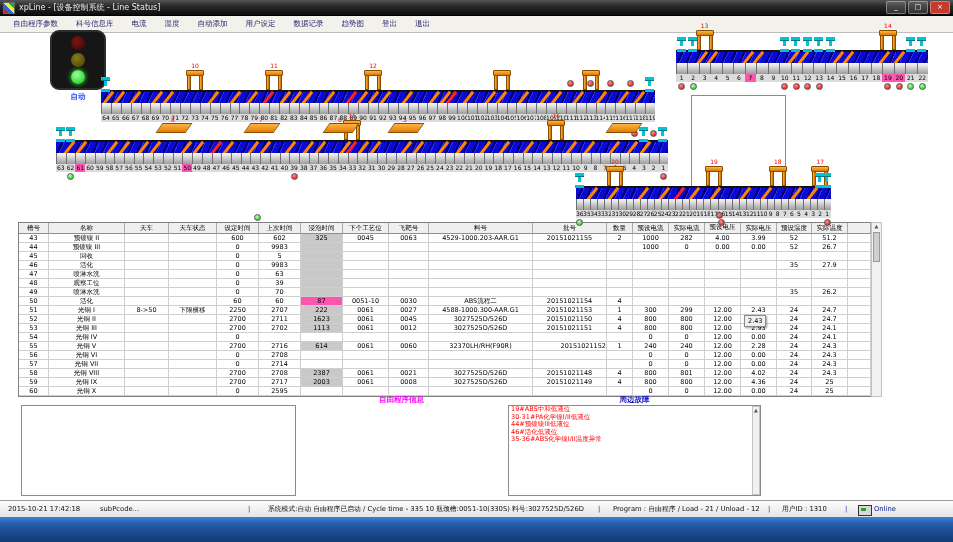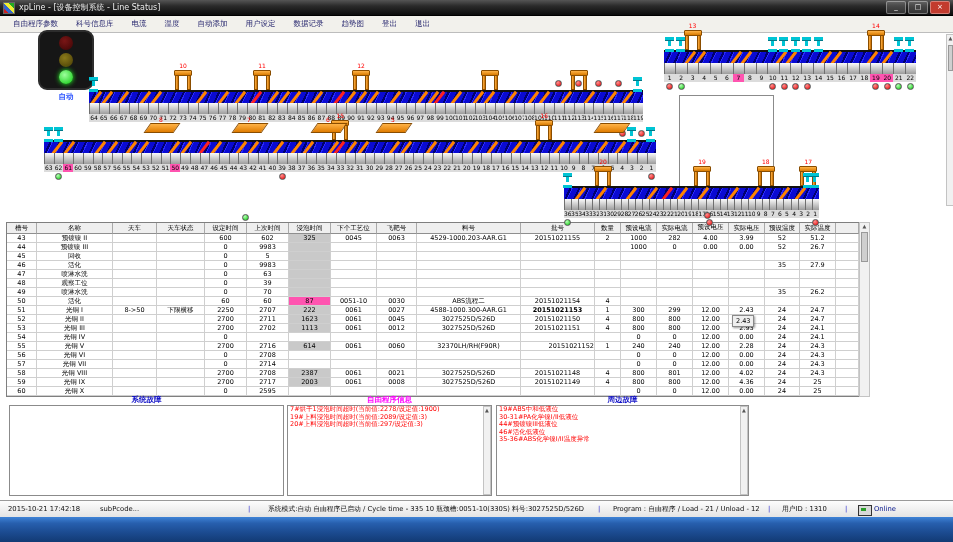--- a/index.html
+++ b/index.html
@@ -13,21 +13,21 @@
     background:linear-gradient(45deg,#c22 25%,#36c 25% 50%,#ee3 50% 75%,#2a2 75%)}
   .title{color:#ececec;font-size:8px;flex:1;white-space:nowrap;overflow:hidden}
   .winbtns{display:flex;gap:2px}
   .wbtn{width:18px;height:11px;font-size:7px;line-height:11px;text-align:center;color:#fff;
     background:rgba(255,255,255,.14);border:1px solid rgba(255,255,255,.35);border-radius:2px}
   .wbtn.close{background:#c23b2e}
   .menubar{position:absolute;left:0;top:16px;width:953px;height:17px;background:#f2f1ec;
     border-bottom:1px solid #bdbdbd;display:flex;align-items:center;padding-left:4px;box-sizing:border-box}
   .mitem{font-size:7.5px;color:#26266e;padding:0 9px;line-height:16px;white-space:nowrap}
   .content{position:absolute;left:0;top:33px;width:953px;height:467px;background:#fff}
-  #overlay{position:absolute;left:4px;top:0;width:759px;height:542px}
+  #overlay{position:absolute;left:16px;top:0;width:759px;height:542px}
   
   #tlight{position:absolute;left:34px;top:30px;width:56px;height:60px;background:#161616;
     border:2px solid #2d2d2d;border-radius:9px;display:flex;flex-direction:column;align-items:center;
     justify-content:space-around;box-sizing:border-box;padding:3px 0}
   .lamp{width:14px;height:14px;border-radius:50%}
   .lamp.red{background:radial-gradient(circle at 40% 35%,#7a1616,#3c0505)}
   .lamp.yel{background:radial-gradient(circle at 40% 35%,#8a7a1a,#463a05)}
   .lamp.grn{background:radial-gradient(circle at 40% 35%,#9dff9d,#0ac80a);box-shadow:0 0 5px #2f2}
   #tl-label{position:absolute;left:34px;top:92px;width:56px;text-align:center;color:#2a52ff;
     font-size:7.5px;font-weight:bold}
@@ -322,21 +322,21 @@
         <div class="tc" style="width: 30px;">51</div>
         <div class="tc" style="width: 76px;">光铜 I</div>
         <div class="tc" style="width: 44px;">8-&gt;50</div>
         <div class="tc" style="width: 48px;">下限横移</div>
         <div class="tc" style="width: 42px;">2250</div>
         <div class="tc" style="width: 42px;">2707</div>
         <div class="tc" style="width: 42px; background: rgb(201, 201, 201);">222</div>
         <div class="tc" style="width: 46px;">0061</div>
         <div class="tc" style="width: 40px;">0027</div>
         <div class="tc" style="width: 104px;">4588-1000.300-AAR.G1</div>
-        <div class="tc" style="width: 74px; font-weight: bold;">20151021153</div>
+        <div class="tc" style="width: 74px;">20151021153</div>
         <div class="tc" style="width: 26px;">1</div>
         <div class="tc" style="width: 36px;">300</div>
         <div class="tc" style="width: 36px;">299</div>
         <div class="tc" style="width: 36px;">12.00</div>
         <div class="tc" style="width: 36px;">2.43</div>
         <div class="tc" style="width: 35px;">24</div>
         <div class="tc" style="width: 36px;">24.7</div>
         <div class="tc" style="width: 23px;"></div>
       </div>
       <div class="trow">
@@ -1136,29 +1136,22 @@
     <div class="fbar-wrap" style="left: 372px; top: 116px;">
       <div class="fbar-lbl">5</div>
       <div class="fbar"></div>
     </div>
     <div class="fbar-wrap" style="left: 590px; top: 116px;">
       <div class="fbar-lbl"></div>
       <div class="fbar"></div>
     </div>
     <span class="dot green" style="left: 238px; top: 214px;"></span>
     <span class="dot red" style="left: 700px; top: 212px;"></span>
-    <div class="plabel" style="left: 5px; width: 275px; color: rgb(20, 20, 200);">系统故障</div>
     <div class="panelbox" style="left: 5px; top: 405px; width: 275px; height: 91px;"></div>
     <div class="plabel" style="left: 283px; width: 205px; color: rgb(255, 0, 255);">自由程序信息</div>
-    <div class="panelbox" style="left: 283px; top: 405px; width: 205px; height: 91px;">
-      <div class="pline">7#烘干1浸泡时间超时(当前值:2278/设定值:1900)</div>
-      <div class="pline">19#上料浸泡时间超时(当前值:2089/设定值:3)</div>
-      <div class="pline">20#上料浸泡时间超时(当前值:297/设定值:3)</div>
-      <div class="vsb" style="right: 0px; top: 0px; bottom: 0px; width: 8px; position: absolute;">▲</div>
-    </div>
     <div class="plabel" style="left: 492px; width: 253px; color: rgb(20, 20, 200);">周边故障</div>
     <div class="panelbox" style="left: 492px; top: 405px; width: 253px; height: 91px;">
       <div class="pline">19#ABS中和低液位</div>
       <div class="pline">30-31#PA化学镍I/II低液位</div>
       <div class="pline">44#预镀镍III低液位</div>
       <div class="pline">46#活化低液位</div>
       <div class="pline">35-36#ABS化学镍I/II温度异常</div>
       <div class="vsb" style="right: 0px; top: 0px; bottom: 0px; width: 8px; position: absolute;">▲</div>
     </div>
   </div>

